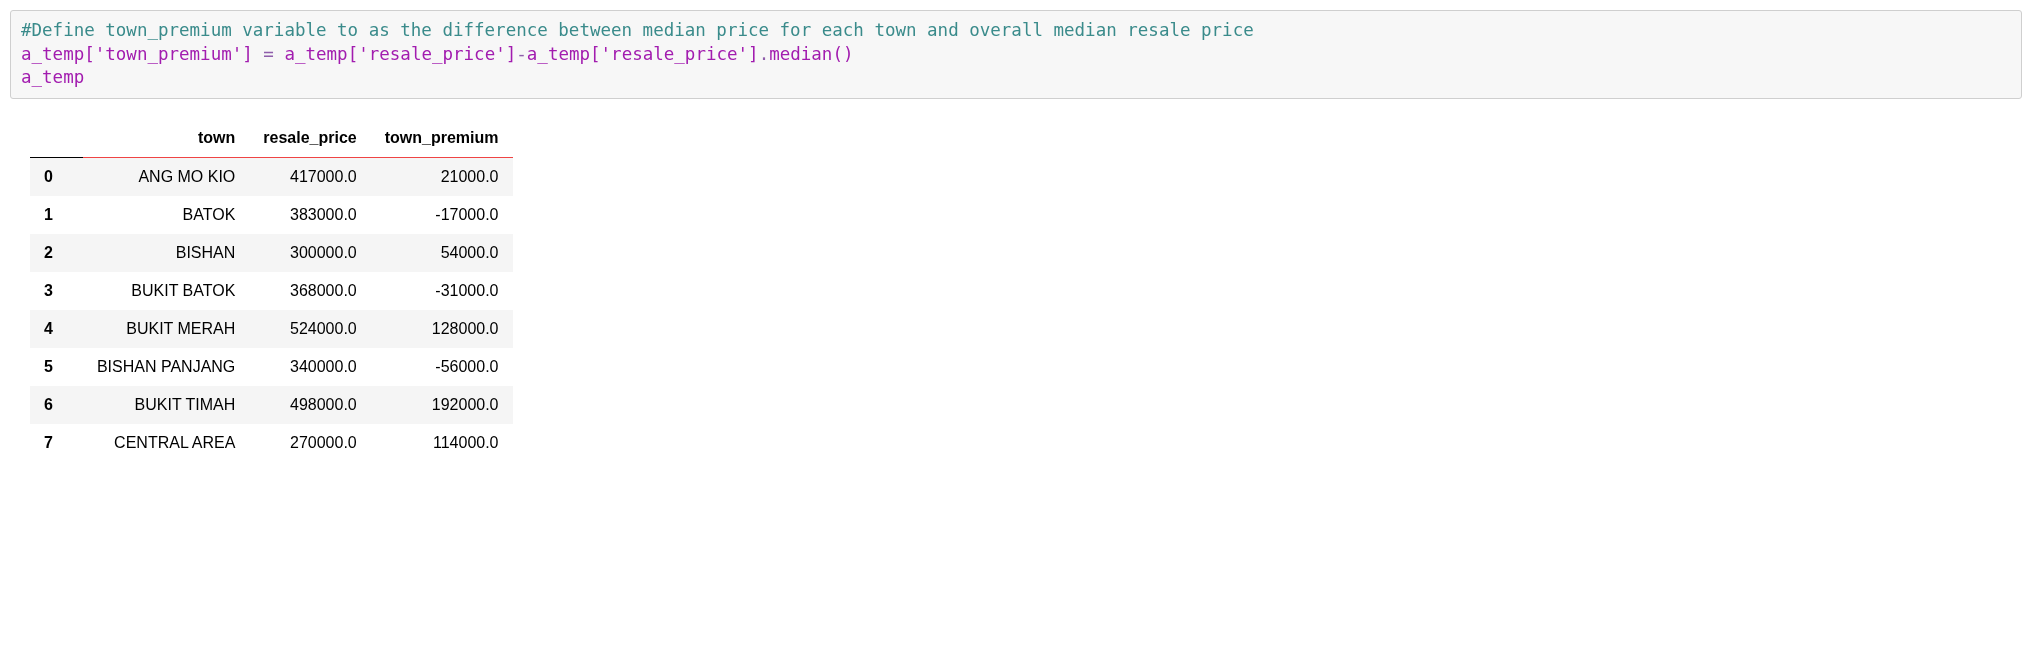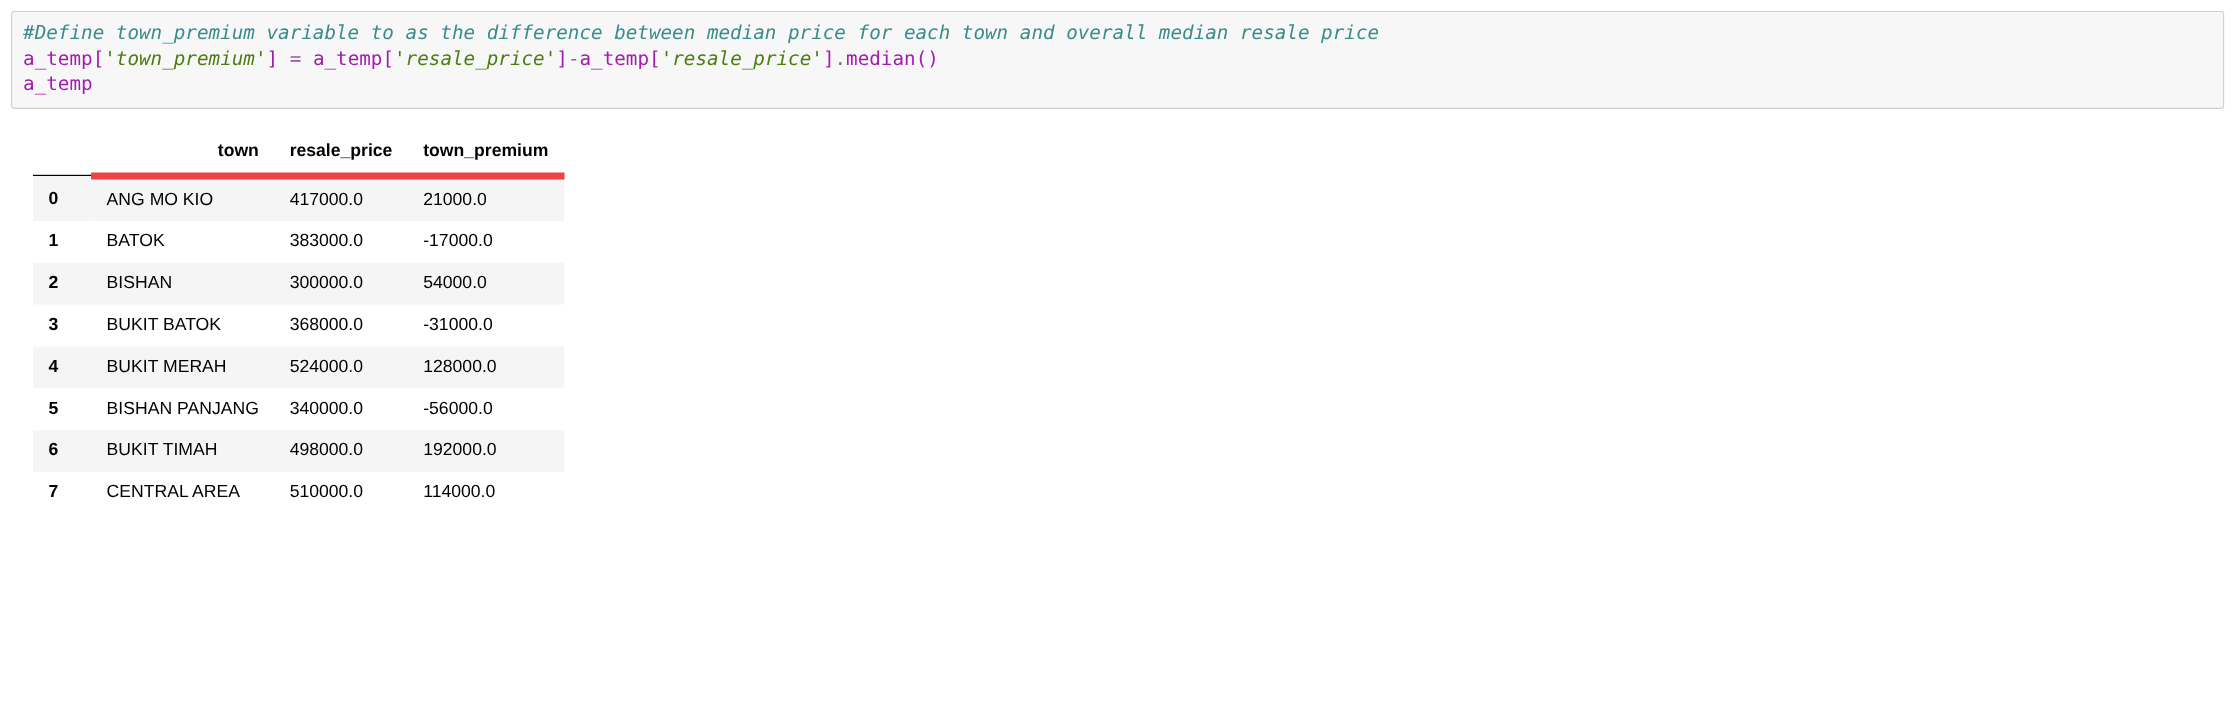--- a/index.html
+++ b/index.html
@@ -16,44 +16,44 @@
     border: 1px solid #cfcfcf;
     border-radius: 3px;
     padding: 8px 10px;
     font-family: Menlo, Consolas, "DejaVu Sans Mono", monospace;
     font-size: 17.5px;
     line-height: 1.35;
     white-space: pre;
     overflow-x: auto;
     margin-bottom: 20px;
   }
-  .code-cell .comment { color: #3a8b8b; font-style: italic; }
-  .code-cell .str { color: #4d7c0f; font-style: italic; }
+  .code-cell .comment { color: #3a8b8b; }
+  .code-cell .str { color: #a21caf; }
   .code-cell .op { color: #8f5eab; }
   .code-cell .plain { color: #a21caf; }
 
   .df-output {
     padding-left: 20px;
   }
   table.df {
     border-collapse: collapse;
     font-size: 16px;
   }
   table.df th {
     font-weight: 700;
     text-align: right;
     padding: 10px 14px;
-    border-bottom: 6px solid #ef4444;
+    border-bottom: 1px solid #ef4444;
     white-space: nowrap;
   }
   table.df th.corner {
     border-bottom: 1px solid #000;
   }
   table.df td {
-    text-align: left;
+    text-align: right;
     padding: 10px 14px;
     white-space: nowrap;
   }
   table.df th.idx, table.df td.idx {
     font-weight: 700;
     text-align: left;
     padding-right: 30px;
   }
   table.df tbody tr:nth-child(odd) { background: #f5f5f5; }
   table.df tbody tr:nth-child(even) { background: #ffffff; }
@@ -114,18 +114,18 @@
       </tr>
       <tr>
         <td class="idx">6</td>
         <td>BUKIT TIMAH</td>
         <td>498000.0</td>
         <td>192000.0</td>
       </tr>
       <tr>
         <td class="idx">7</td>
         <td>CENTRAL AREA</td>
-        <td>510000.0</td>
+        <td>270000.0</td>
         <td>114000.0</td>
       </tr>
     </tbody>
   </table>
 </div>
 
 </body></html>

